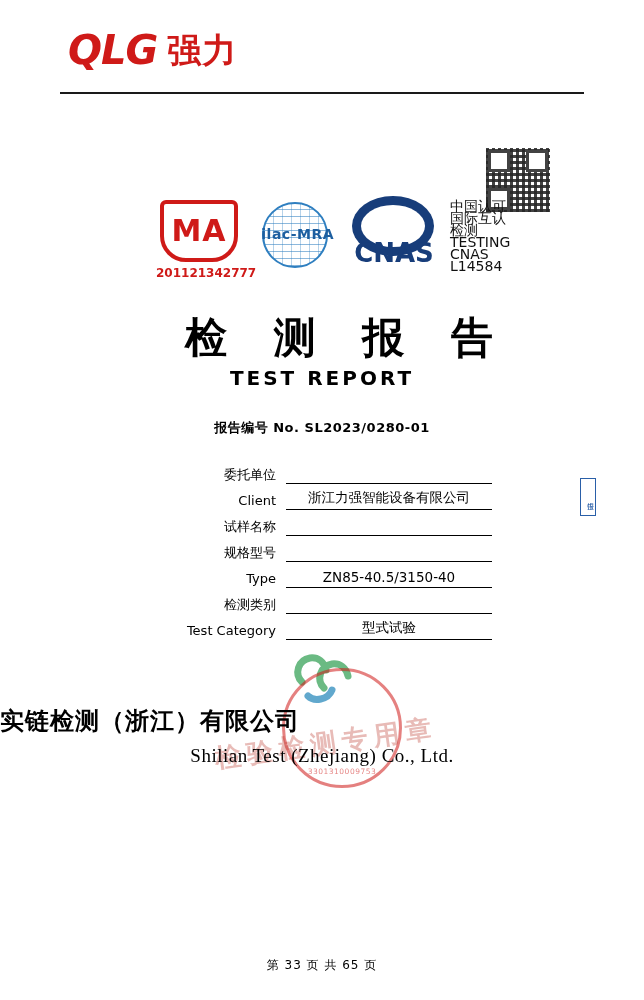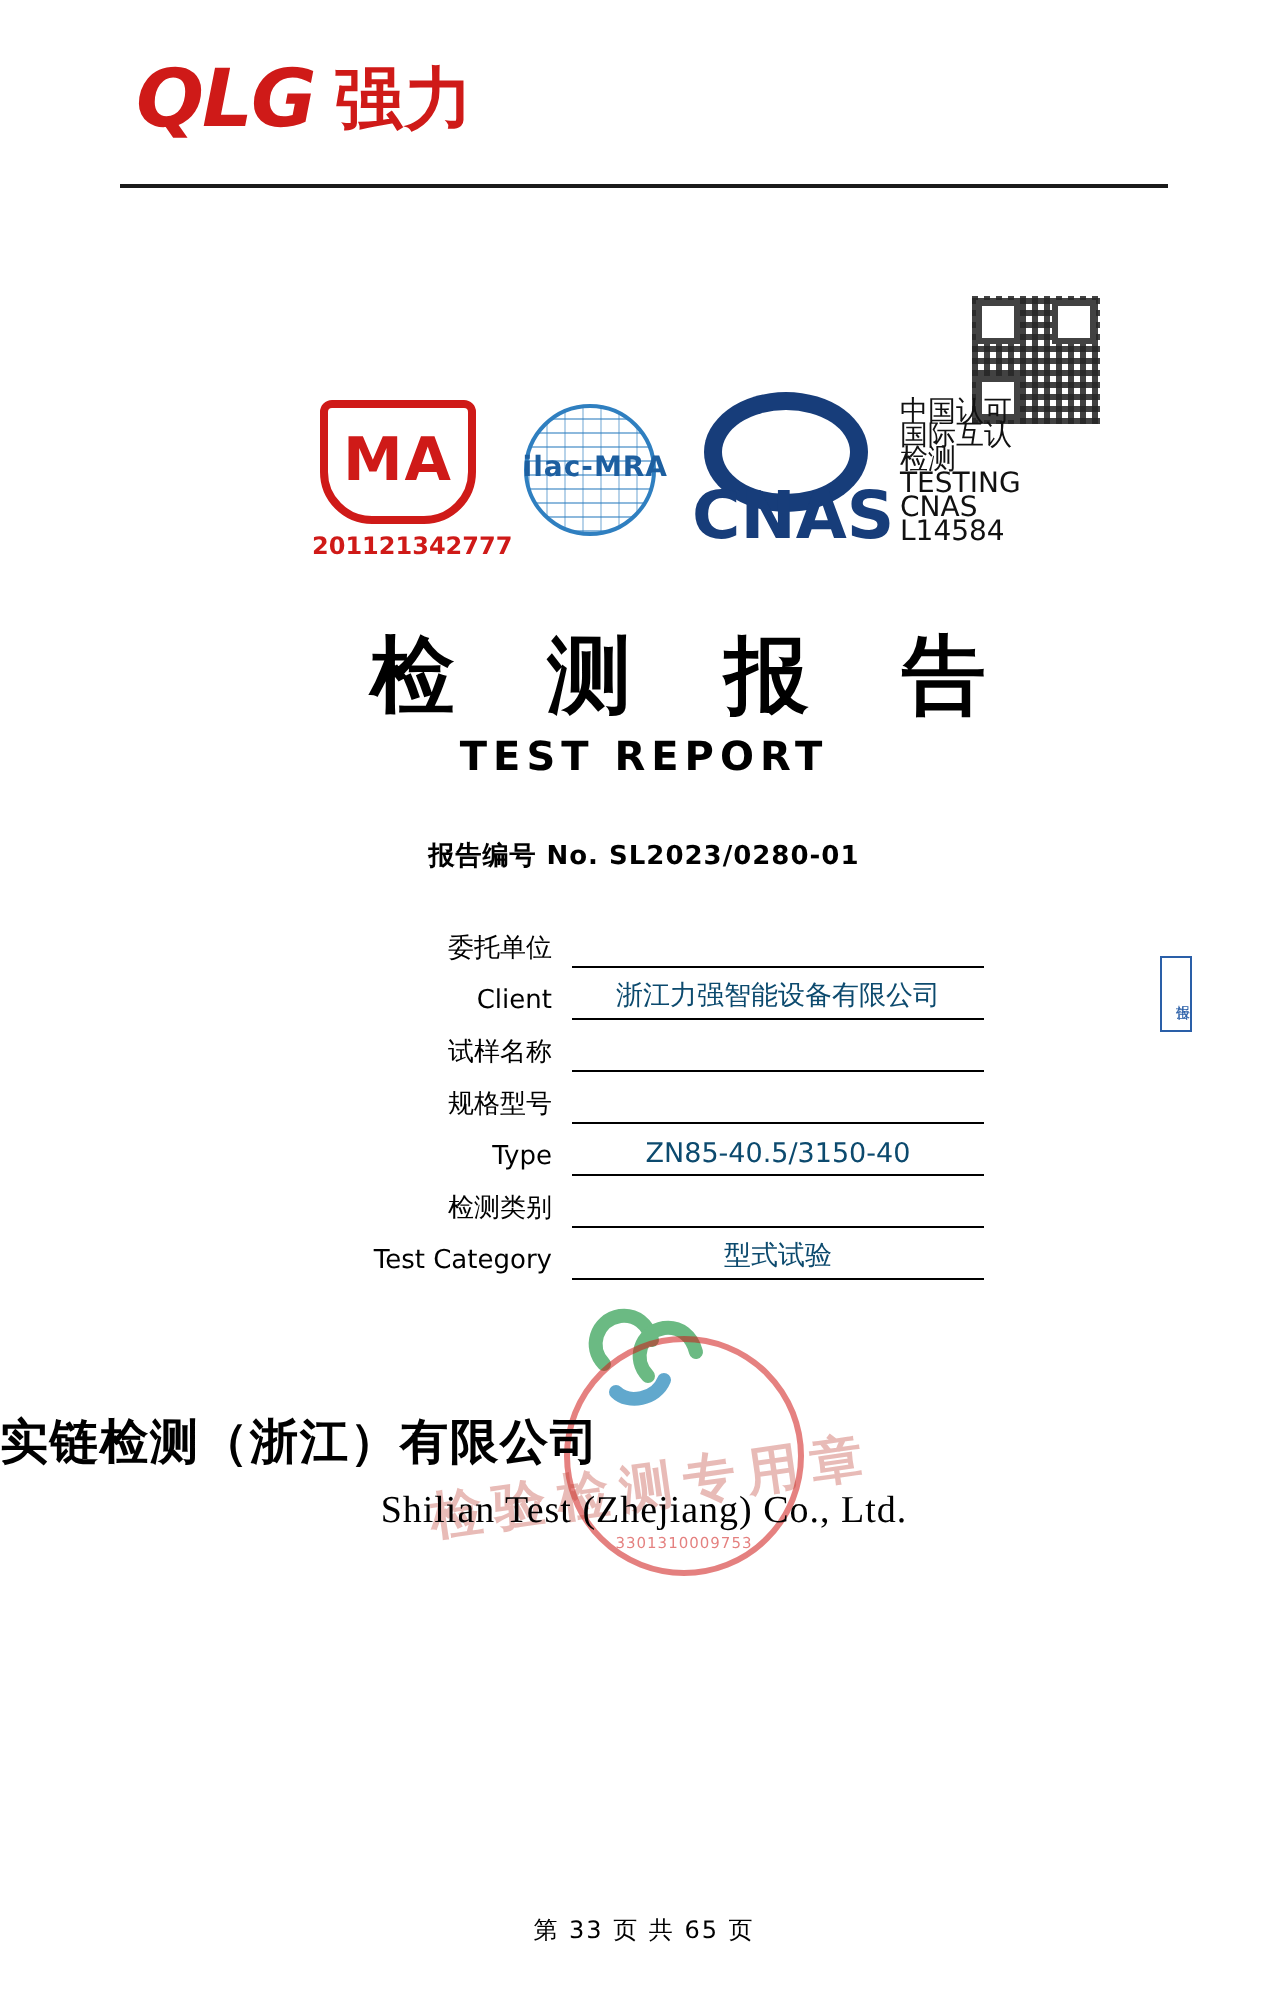--- a/index.html
+++ b/index.html
@@ -171,21 +171,21 @@
     border-radius: 50%;
     background: #fff;
   }
   .cnas-label {
     position: absolute;
     left: 0; top: 42px;
     width: 96px;
     text-align: center;
     font-family: "DejaVu Sans", sans-serif;
     font-weight: bold;
-    font-size: 33px;
+    font-size: 26px;
     color: #173d7a;
     letter-spacing: 0px;
   }
   .cnas-side {
     position: absolute;
     left: 290px; top: 4px;
     width: 74px;
     font-family: "DejaVu Sans", sans-serif;
     font-size: 14px;
     line-height: 12px;
@@ -254,21 +254,21 @@
     font-weight: normal;
     font-size: 13px;
   }
   .info-value {
     flex: 1;
     border-bottom: 1px solid #000;
     text-align: center;
     font-family: "DejaVu Sans", sans-serif;
     font-size: 13.5px;
     padding-bottom: 2px;
-    color: #0c4a6e;
+    color: #000000;
   }
   .info-value.blank {
     border-bottom: 1px solid #000;
     color: transparent;
   }
 
   
   .company {
     position: absolute;
     top: 705px;

